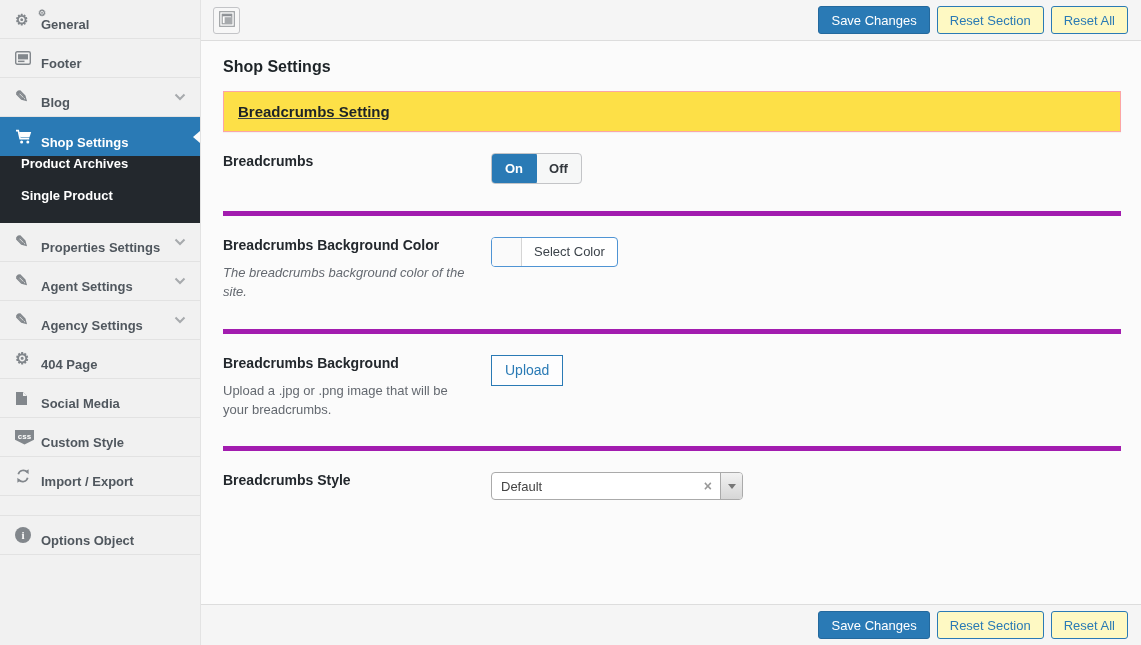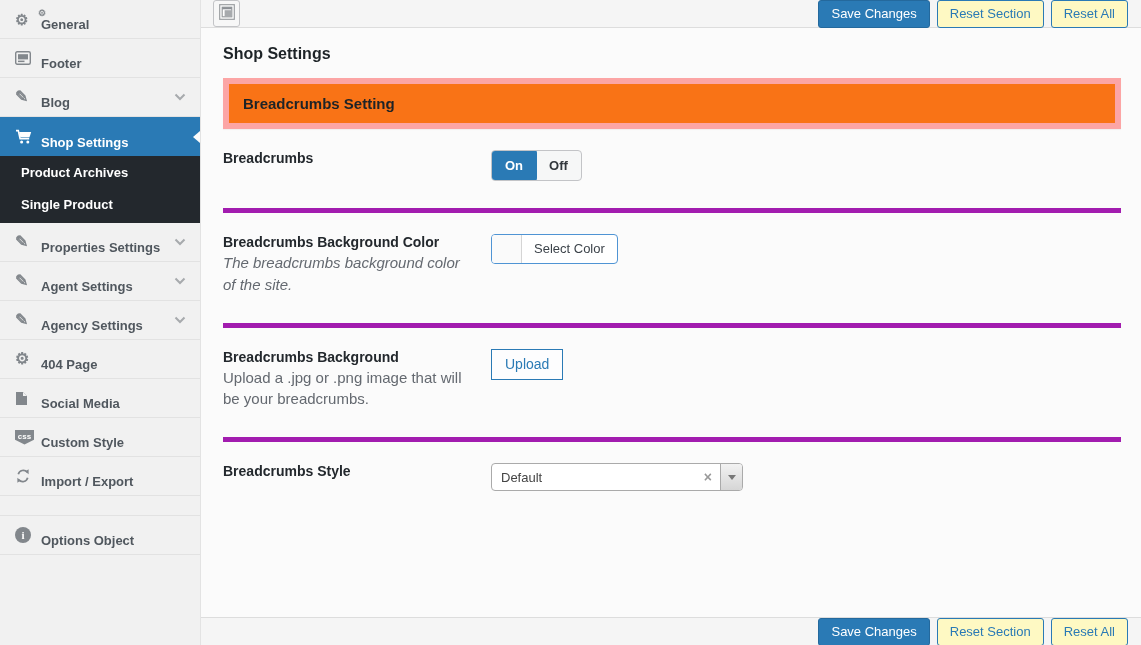--- a/index.html
+++ b/index.html
@@ -25,21 +25,21 @@
   .sb-chevron { flex:none; display:flex; }
   .sb-item.active { background:#2a7ab5; color:#fff; border-bottom:none; }
   .sb-item.active .sb-icon { color:#fff; }
   .sb-item.active::after {
     content:""; position:absolute; right:0; top:50%; transform:translateY(-50%);
     width:0; height:0; border-top:6px solid transparent;
     border-bottom:6px solid transparent; border-right:7px solid #fbfbfb;
   }
   .sb-sub { background:#23282d; flex:none; }
   .sb-subitem {
-    display:flex; align-items:center; height:32px; padding:0 14px 0 21px;
+    display:flex; align-items:flex-start; height:32px; padding:0 14px 0 21px;
     color:#fff; font-weight:bold; font-size:13px; cursor:pointer;
   }
   .sb-sub { padding-bottom:3px; }
   .sb-spacer { height:20px; border-bottom:1px solid #e2e2e2; flex:none; }
   .sb-fill { flex:1; }
 
   .gears-wrap { position:relative; font-size:15px; line-height:1; }
   .gears-wrap .gear-small { position:absolute; font-size:9px; right:-5px; top:-3px; }
   .glyph-icon { font-size:16px; line-height:1; }
   .css-badge {
@@ -49,51 +49,52 @@
   }
   .info-circle {
     display:inline-flex; width:16px; height:16px; border-radius:50%;
     background:#82878c; color:#fff; font-weight:bold; font-size:11px;
     align-items:center; justify-content:center; font-family:"Liberation Serif", serif;
   }
 
   
   .main { flex:1; display:flex; flex-direction:column; min-width:0; }
   .bar {
-    height:28px; flex:none; background:#f5f5f5; display:flex;
+    height:41px; flex:none; background:#f5f5f5; display:flex;
     align-items:center; padding:0 13px 0 12px;gap:12px;
   }
   .bar.top { border-bottom:1px solid #ddd; justify-content:space-between; }
   .bar.bottom { border-top:1px solid #ddd; justify-content:flex-end; }
   .bar-actions { display:flex; gap:7px; }
   .btn {
     font-family:"Liberation Sans", sans-serif; font-size:13px; height:28px;
     padding:0 12px; border-radius:3px; cursor:pointer;
   }
   .btn-primary { background:#2a7ab5; border:1px solid #24699d; color:#fff; }
   .btn-secondary { background:#fef9c3; border:1px solid #2a7ab5; color:#2a7ab5; }
   .icon-btn {
     width:27px; height:27px; background:#f7f7f7; border:1px solid #c3c4c7;
     border-radius:3px; display:flex; align-items:center; justify-content:center;
     cursor:pointer;
   }
 
   .content { flex:1; overflow:hidden; padding:0 20px 0 22px; background:#fbfbfb; }
   .page-title { font-size:16px; font-weight:bold; color:#1d2327; margin:17px 0 15px; }
   .section-head {
-    background:#f97316; border:6px solid #fca5a5; box-shadow:0 1px 1px rgba(0,0,0,.04);
+    background:#fde047; border:1px solid #fca5a5; box-shadow:0 1px 1px rgba(0,0,0,.04);
     padding:11px 14px;
+    text-decoration:underline;
   }
   .section-head h2 { font-size:15px; font-weight:bold; color:#1d2327; }
 
   .row { display:flex; padding:21px 0 27px; border-bottom:5px solid #a21caf; }
   .row.last { border-bottom:none; }
   .label-col { width:268px; flex:none; padding-right:20px; }
   .field-label { font-size:14px; font-weight:bold; color:#23282d; }
-  .field-desc { font-size:15px; color:#646970; margin-top:2px; line-height:1.45; }
+  .field-desc { font-size:13px; color:#646970; margin-top:11px; line-height:1.45; }
   .field-desc.italic { font-style:italic; }
   .ctrl-col { flex:1; }
 
   
   .toggle {
     display:inline-flex; border:1px solid #c3c4c7; border-radius:4px;
     background:#f6f7f7; overflow:hidden; cursor:pointer;
   }
   .toggle-opt { padding:7px 13px; font-size:13px; font-weight:bold; color:#32373c; }
   .toggle-opt.selected { background:#2a7ab5; color:#fff; border-radius:3px; margin:-1px; padding:8px 14px; }

